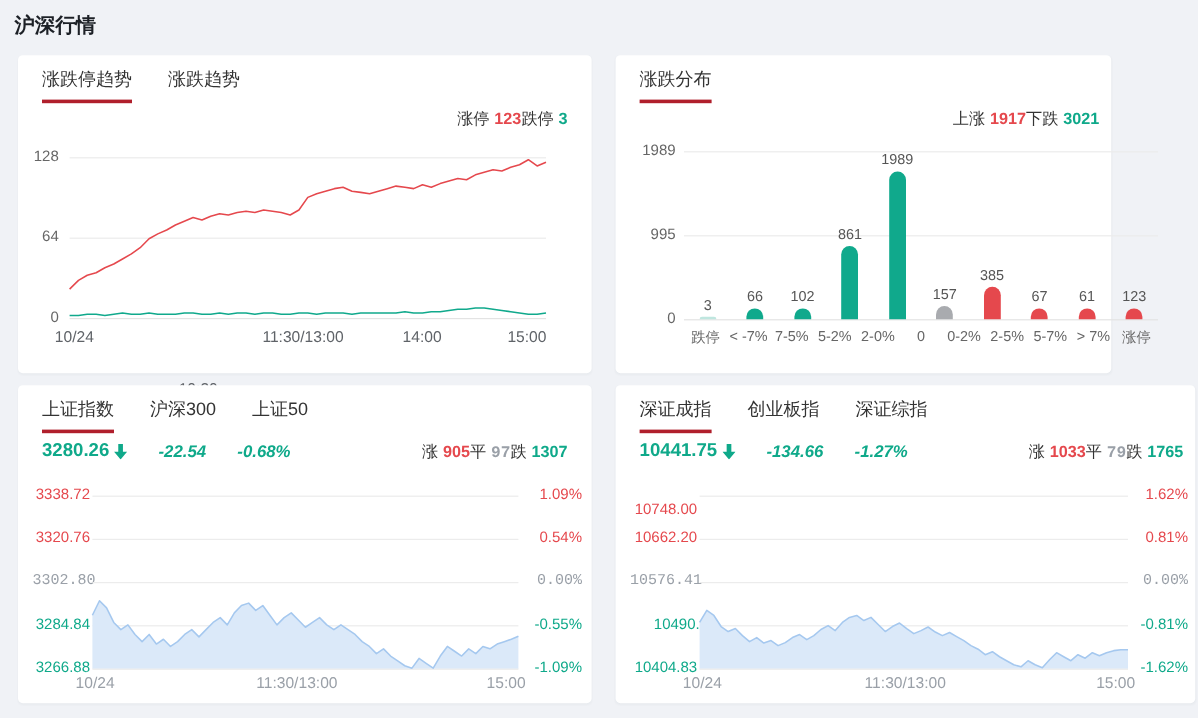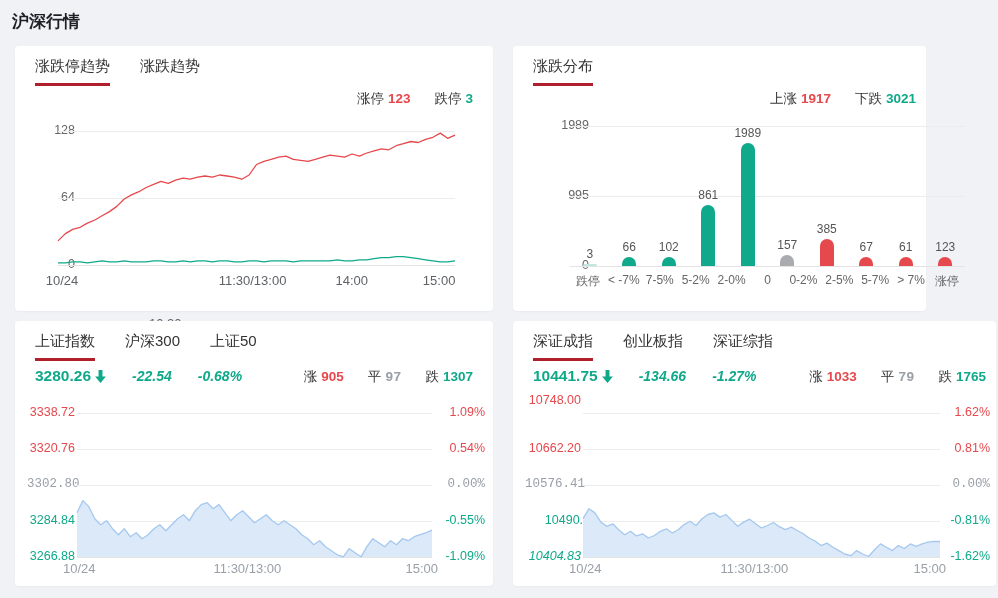--- a/index.html
+++ b/index.html
@@ -11,26 +11,26 @@
   }
   .page-title{position:absolute;left:12px;top:10px;font-size:17px;font-weight:700;color:#1c2026;}
   .panel{position:absolute;background:#fff;border-radius:4px;box-shadow:0 1px 2px rgba(30,40,60,.04);}
   #p1{left:15px;top:46px;width:478px;height:265px;}
   #p2{left:513px;top:46px;width:413px;height:265px;}
   #p3{left:15px;top:321px;width:478px;height:265px;}
   #p4{left:513px;top:321px;width:483px;height:265px;}
   .tabs{position:absolute;left:20px;top:11px;display:flex;gap:30px;}
   .tab{font-size:15px;color:#333;padding-bottom:7px;cursor:pointer;white-space:nowrap;}
   .tab.active{border-bottom:3px solid #b01f2c;}
-  .stats{position:absolute;top:44px;display:flex;gap:24px;font-size:13.5px;color:#333;align-items:center;white-space:nowrap;}
+  .stats{position:absolute;top:44px;display:flex;font-size:13.5px;color:#333;align-items:center;white-space:nowrap;}
   .stats b{font-weight:700;margin-left:4px;}
   .num-red{color:#e5484d;}
   .num-green{color:#0fa98a;}
   .num-gray{color:#9aa0a8;font-family:Liberation Mono, monospace;}
-  .ylab{position:absolute;font-size:12.5px;color:#666;text-align:right;margin-left:26px;}
+  .ylab{position:absolute;font-size:12.5px;color:#666;text-align:right;}
   .xlab{position:absolute;font-size:13px;color:#5f6368;white-space:nowrap;}
   .plot{position:absolute;}
   .gl{position:absolute;left:0;right:0;height:1px;background:#ececec;}
   .gl.base{background:#e3e3e3;}
   .plot svg{position:absolute;left:0;top:0;overflow:visible;}
   
   .bars-row{position:absolute;display:flex;justify-content:space-around;align-items:flex-end;}
   .bar-col{display:flex;flex-direction:column;align-items:center;justify-content:flex-end;height:100%;flex:1;}
   .bar-val{font-size:12px;color:#555;margin-bottom:3px;}
   .bar{width:14px;border-radius:7px 7px 0 0;}
@@ -212,25 +212,25 @@
         </svg>
       </span>
     <span class="idx-chg">-134.66</span>
     <span class="idx-pct">-1.27%</span>
   </div>
   <div class="stats" style="right:10px;top:47px;">
     <span><span>涨</span><b class="num-red">1033</b></span>
     <span><span>平</span><b class="num-gray">79</b></span>
     <span><span>跌</span><b class="num-green">1765</b></span>
   </div>
-  <div class="ylab2 num-red" style="left:12px;top:72px;width:56px;">10748.00</div>
+  <div class="ylab2 num-red" style="left:12px;top:96px;width:56px;">10748.00</div>
   <div class="ylab2 num-red" style="left:12px;top:120px;width:56px;">10662.20</div>
   <div class="ylab2 num-gray" style="left:12px;top:156px;width:56px;">10576.41</div>
   <div class="ylab2 num-green" style="left:28px;top:192px;width:56px;">10490.62</div>
-  <div class="ylab2 num-green" style="left:12px;top:228px;width:56px;font-style:italic;">10404.83</div>
+  <div class="ylab2 num-green" style="left:12px;top:228px;width:56px;">10404.83</div>
   <div class="pctlab num-red" style="right:6px;top:84px;width:46px;">1.62%</div>
   <div class="pctlab num-red" style="right:6px;top:120px;width:46px;">0.81%</div>
   <div class="pctlab num-gray" style="right:6px;top:156px;width:46px;">0.00%</div>
   <div class="pctlab num-green" style="right:6px;top:192px;width:46px;">-0.81%</div>
   <div class="pctlab num-green" style="right:6px;top:228px;width:46px;">-1.62%</div>
   <div class="plot" style="left:70px;top:92px;width:357px;height:144px;">
     <div class="gl" style="top:0;"></div>
     <div class="gl" style="top:36px;"></div>
     <div class="gl" style="top:72px;"></div>
     <div class="gl" style="top:108px;"></div>

